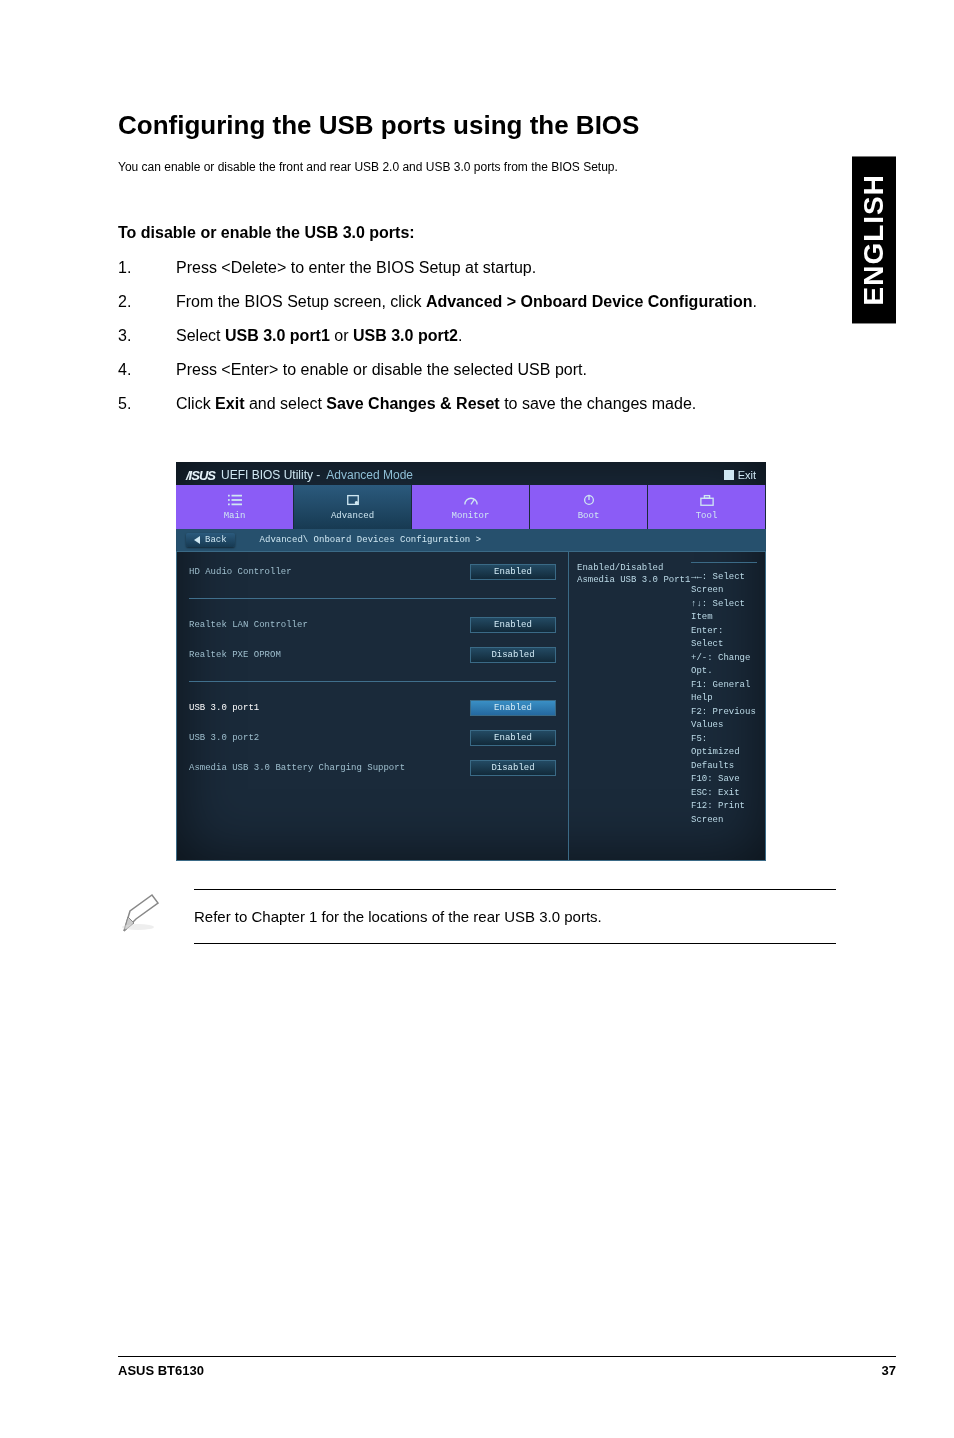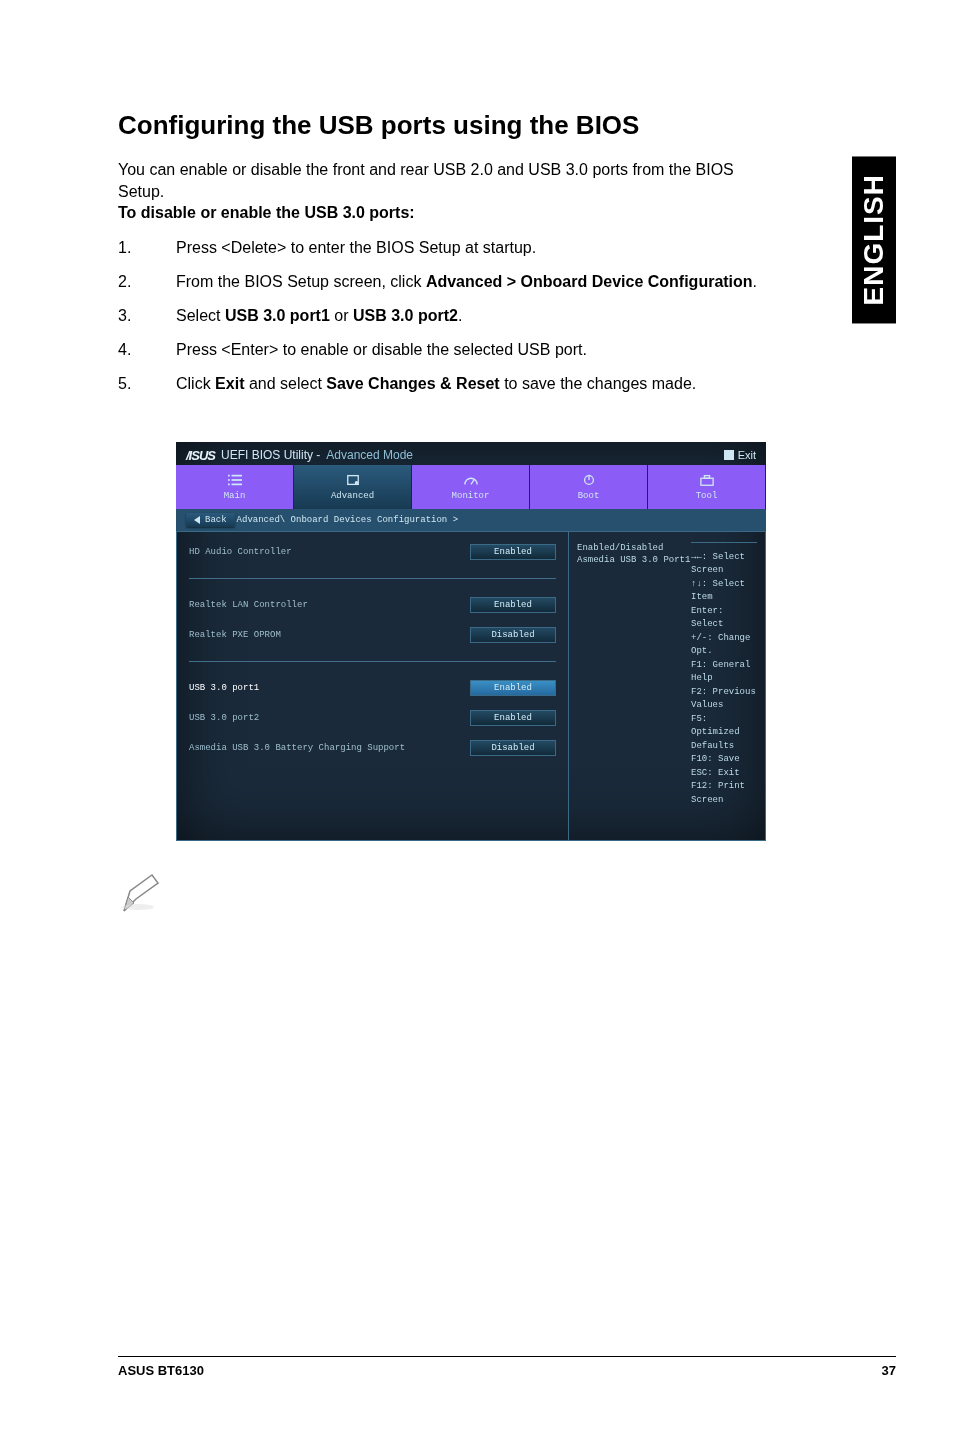--- a/index.html
+++ b/index.html
@@ -27,22 +27,23 @@
       writing-mode: vertical-rl;
       transform: rotate(180deg);
       font-family: Arial, sans-serif;
     }
     h1 {
       font-size: 26px;
       font-weight: bold;
       margin-bottom: 18px;
     }
     .intro {
-      font-size: 16px;
+      font-size: 12px;
       line-height: 1.4;
+      margin-bottom: 48px;
       max-width: 640px;
     }
     .subhead {
       font-size: 16px;
       font-weight: bold;
       margin-bottom: 14px;
     }
     .steps {
       list-style: none;
       counter-reset: step;
@@ -122,21 +123,21 @@
       background: linear-gradient(#2b5a7d, #173a52);
     }
     .tab-icon {
       display: block;
       margin: 0 auto 4px auto;
       width: 18px; height: 14px;
     }
     .breadcrumb-bar {
       display: flex;
       align-items: center;
-      gap: 2px;
+      gap: 25px;
       padding: 4px 10px;
       background: #26506d;
       color: #cfe7f2;
       font-size: 9px;
     }
     .back-arrow {
       display: inline-block;
       width: 0; height: 0;
       border-top: 4px solid transparent;
       border-bottom: 4px solid transparent;
@@ -374,20 +375,21 @@
 
     </div>
   </div>
 
   <div class="note-box">
     <svg class="note-icon" viewBox="0 0 48 48">
       <path d="M6 42 L12 22 L34 6 L40 14 L18 30 Z" fill="none" stroke="#888" stroke-width="1.5"></path>
       <path d="M6 42 L10 28 L16 34 Z" fill="#ccc" stroke="#888"></path>
       <ellipse cx="20" cy="38" rx="16" ry="3" fill="#ddd" opacity="0.5"></ellipse>
     </svg>
+    <div class="note-text">Refer to Chapter 1 for the locations of the rear USB 3.0 ports.</div>
   </div>
 
 </div>
 
 <div class="page-footer">
   <span>ASUS BT6130</span>
   <span>37</span>
 </div>
 
 </body></html>

